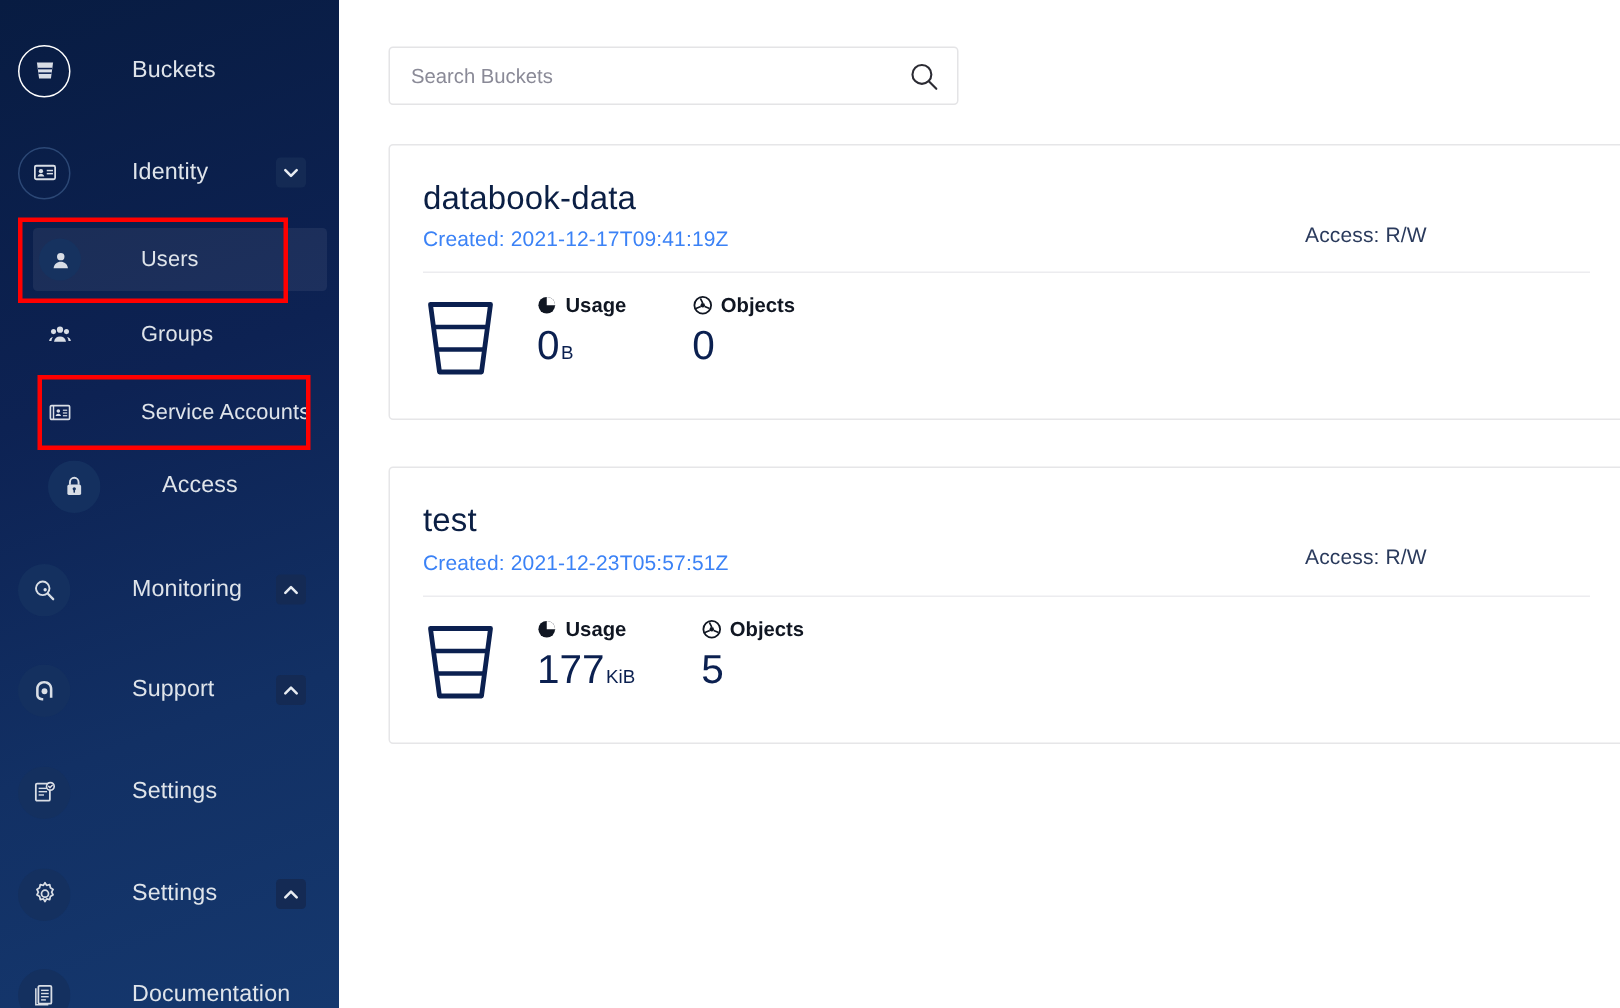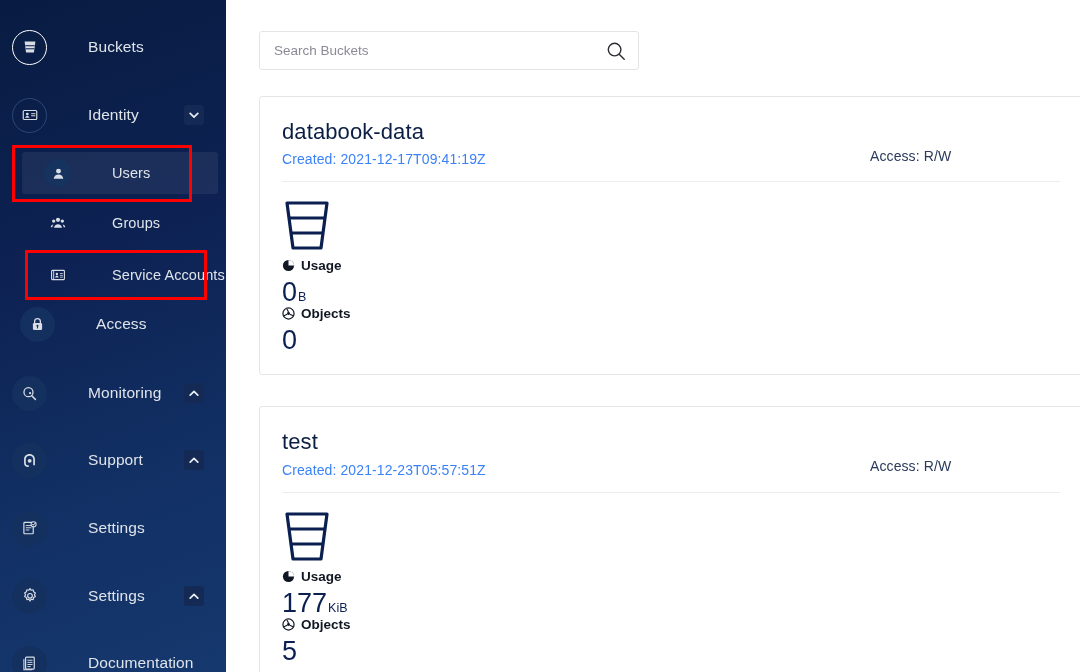--- a/index.html
+++ b/index.html
@@ -47,21 +47,21 @@
     width: 35px; height: 35px; border-radius: 50%;
     display: flex; align-items: center; justify-content: center;
     flex: 0 0 35px;
   }
   .lvl0 .circ.solid { background: #14305f; border: 1px solid transparent; }
   .lvl0 .circ.ring  { background: transparent; border: 1.4px solid #ffffff; }
   .lvl0 .circ.faint { background: transparent; border: 1.2px solid #2c4876; }
   .lvl0 .nav-label { margin-left: 17px; font-size: 15.5px; }
 
   
-  .lvl1 { padding-left: 44px; text-align: right; }
+  .lvl1 { padding-left: 26px; text-align: right; }
   .lvl1 .circ {
     width: 28px; height: 28px; border-radius: 50%;
     display: flex; align-items: center; justify-content: center;
     flex: 0 0 28px;
   }
   .lvl1 .circ.solid { background: #16325f; }
   .lvl1 .circ.plain { background: transparent; }
   .lvl1 .nav-label { margin-left: 16px; font-size: 14.5px; }
 
   .chev {
@@ -150,21 +150,20 @@
     flex: 0 0 190px;
   }
   .card-divider {
     margin-top: 14px;
     border-top: 1px solid #ececef;
   }
   .card-body {
     display: flex;
     align-items: flex-start;
     padding-top: 14px;
-    flex-direction: column;
   }
   .bucket-glyph { flex: 0 0 auto; margin-right: 26px; margin-top: 2px; }
   .stat { margin-right: 44px; }
   .stat-head {
     display: flex; align-items: center;
     font-size: 13.5px; color: #101622; font-weight: 700;
   }
   .stat-head .sico { margin-right: 6px; display: flex; align-items: center; }
   .stat-val {
     margin-top: 6px;
@@ -250,21 +249,21 @@
                 <circle cx="8.6" cy="8.8" r="1.5" fill="#d9dee6"></circle>
                 <path d="M6.3 13c.4-1.3 1.2-2 2.3-2s1.9.7 2.3 2z" fill="#d9dee6"></path>
                 <rect x="12.4" y="7.6" width="3.6" height="1" fill="#d9dee6"></rect>
                 <rect x="12.4" y="9.9" width="3.6" height="1" fill="#d9dee6"></rect>
                 <rect x="12.4" y="12.2" width="3.6" height="1" fill="#d9dee6"></rect>
               </svg>
             </span>
             </span>
           <span class="nav-label" style="position:relative;z-index:2">Service Accounts</span>
         </div>
-        <div class="nav-item lvl0" style="position: absolute; left: 4px; right: 0px; top: 306px; height: 36px; padding-left: 16px;">
+        <div class="nav-item lvl0" style="position: absolute; left: 16px; right: 0px; top: 306px; height: 36px; padding-left: 16px;">
           <span class="ico-wrap" style="position:relative;z-index:2">
               <span class="circ solid">
               <svg width="17" height="17" viewBox="0 0 20 20">
                 <path d="M6.6 8.5V6.4a3.4 3.4 0 0 1 6.8 0v2.1" fill="none" stroke="#d9dee6" stroke-width="1.5"></path>
                 <rect x="4.6" y="8.3" width="10.8" height="8.2" rx="1.5" fill="#d9dee6"></rect>
                 <circle cx="10" cy="11.6" r="1.3" fill="#16325f"></circle>
                 <rect x="9.4" y="12" width="1.2" height="2.6" fill="#16325f"></rect>
               </svg>
             </span>
             </span>

